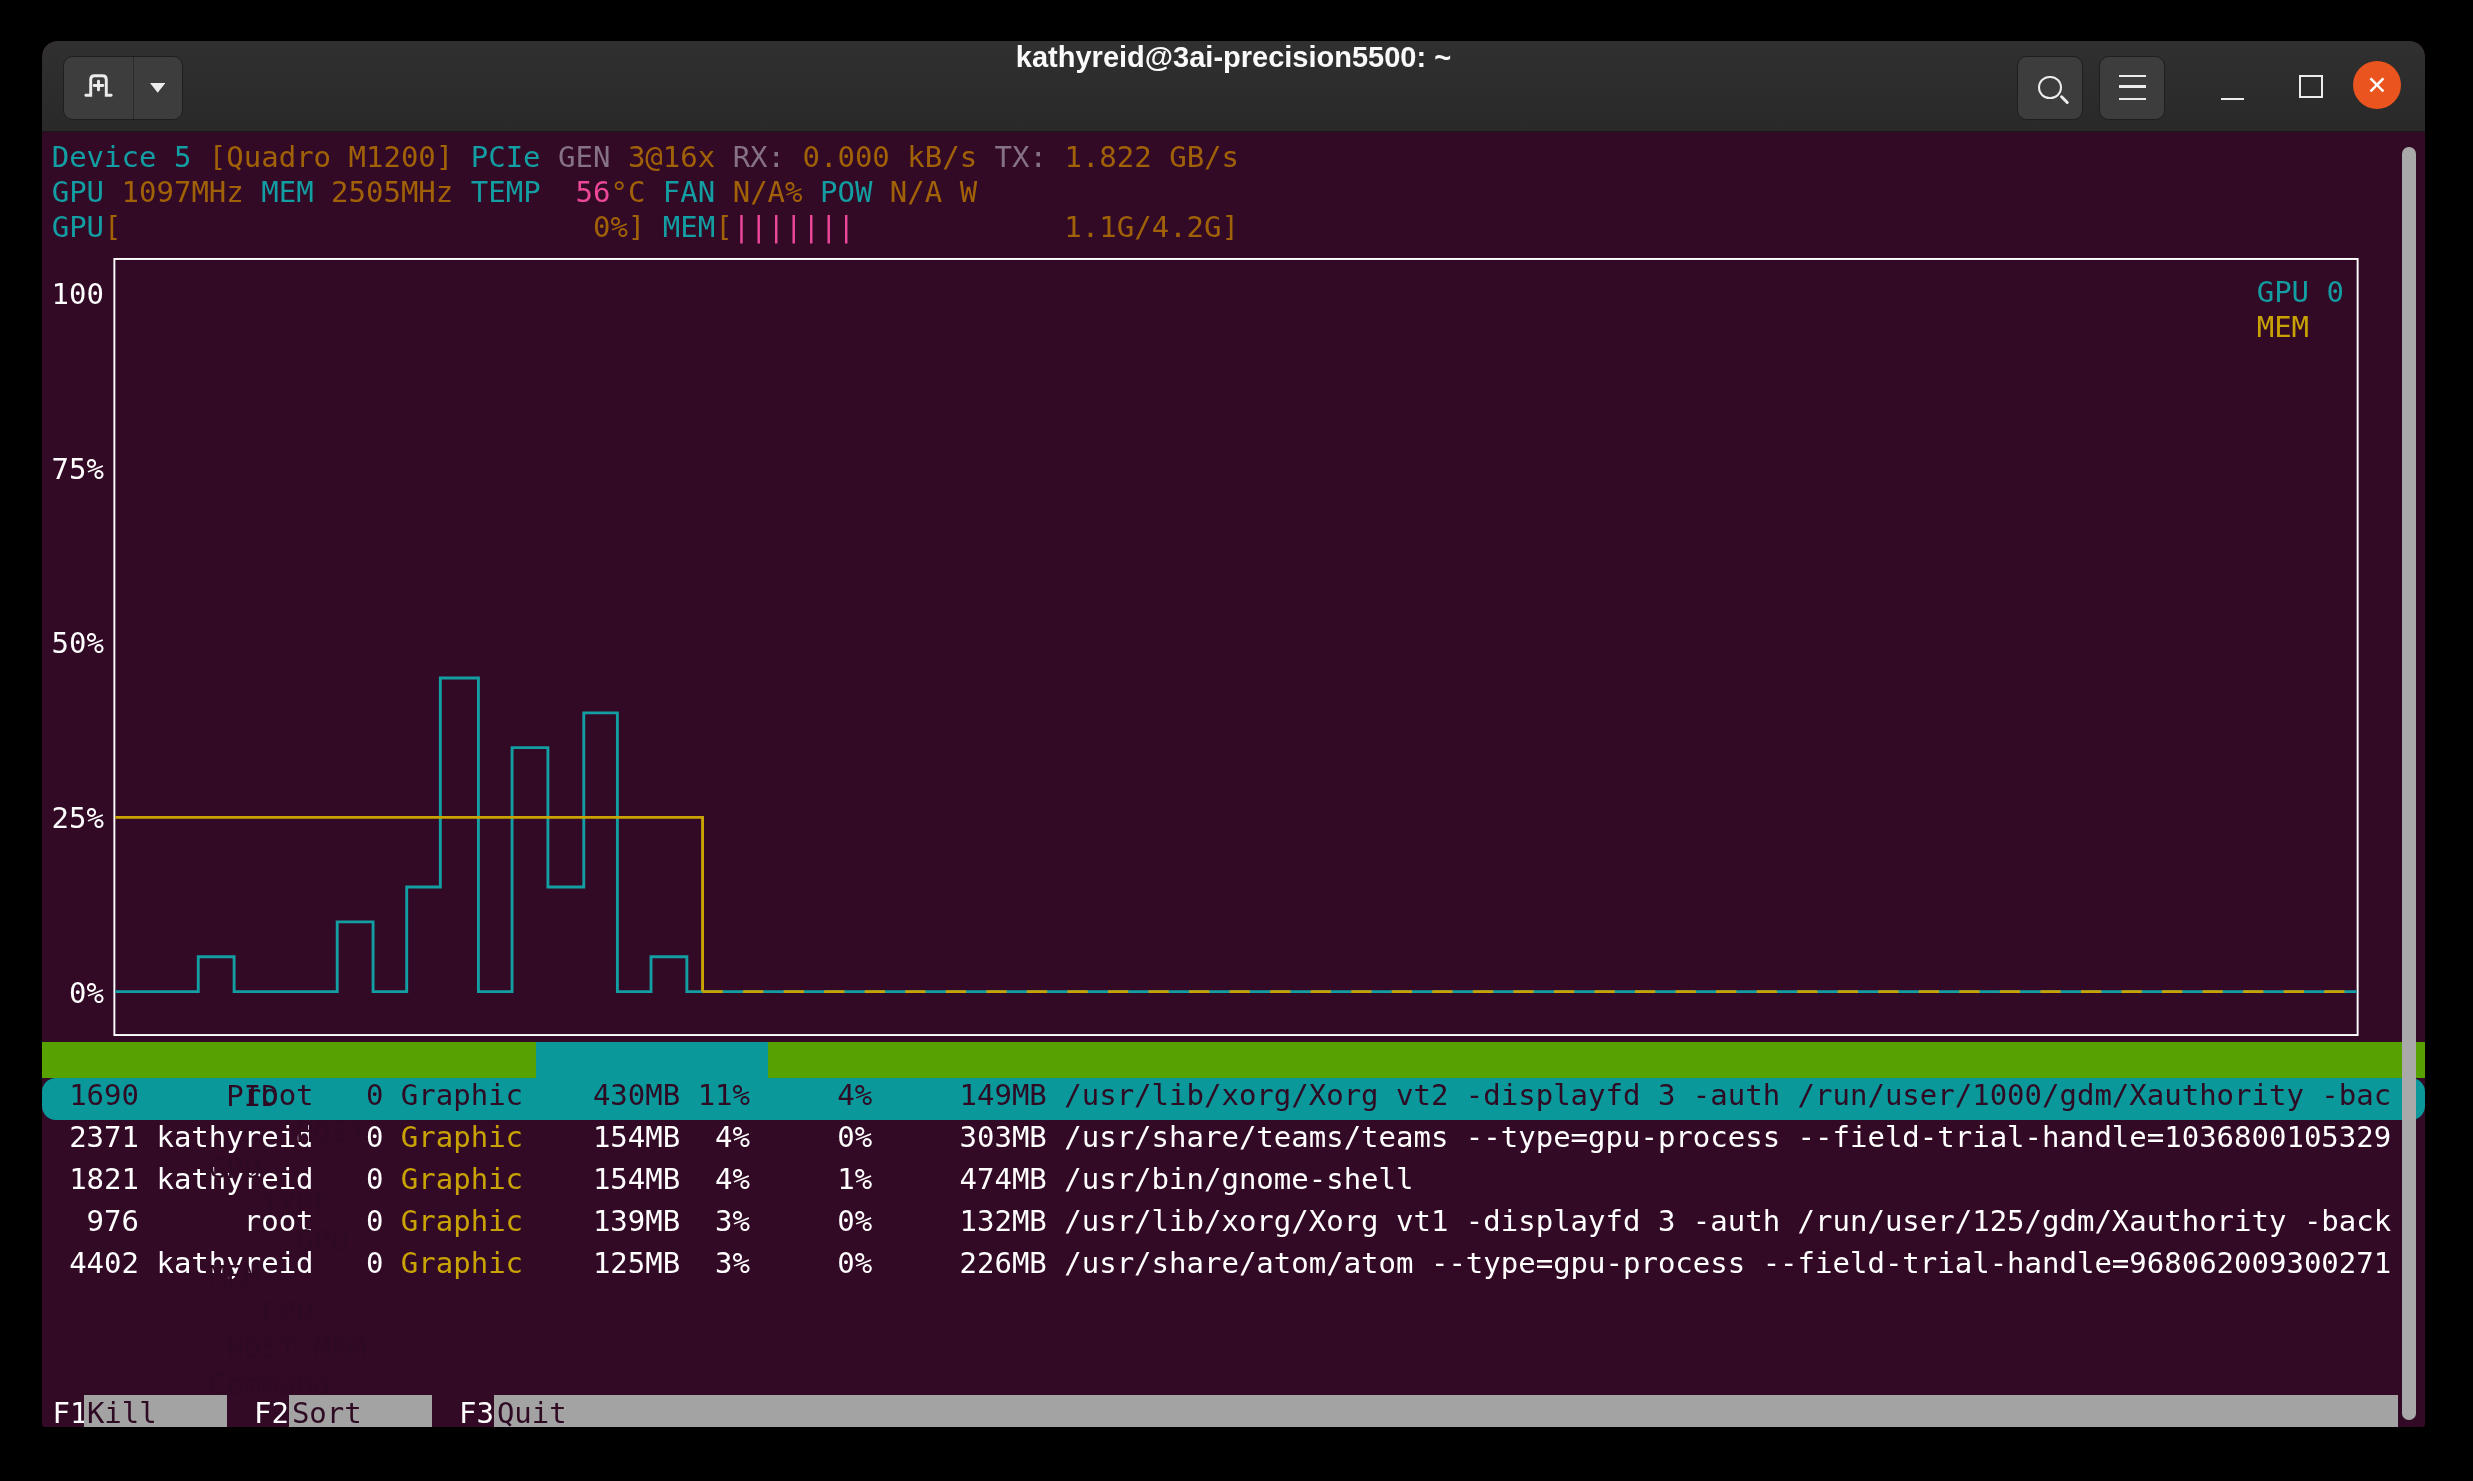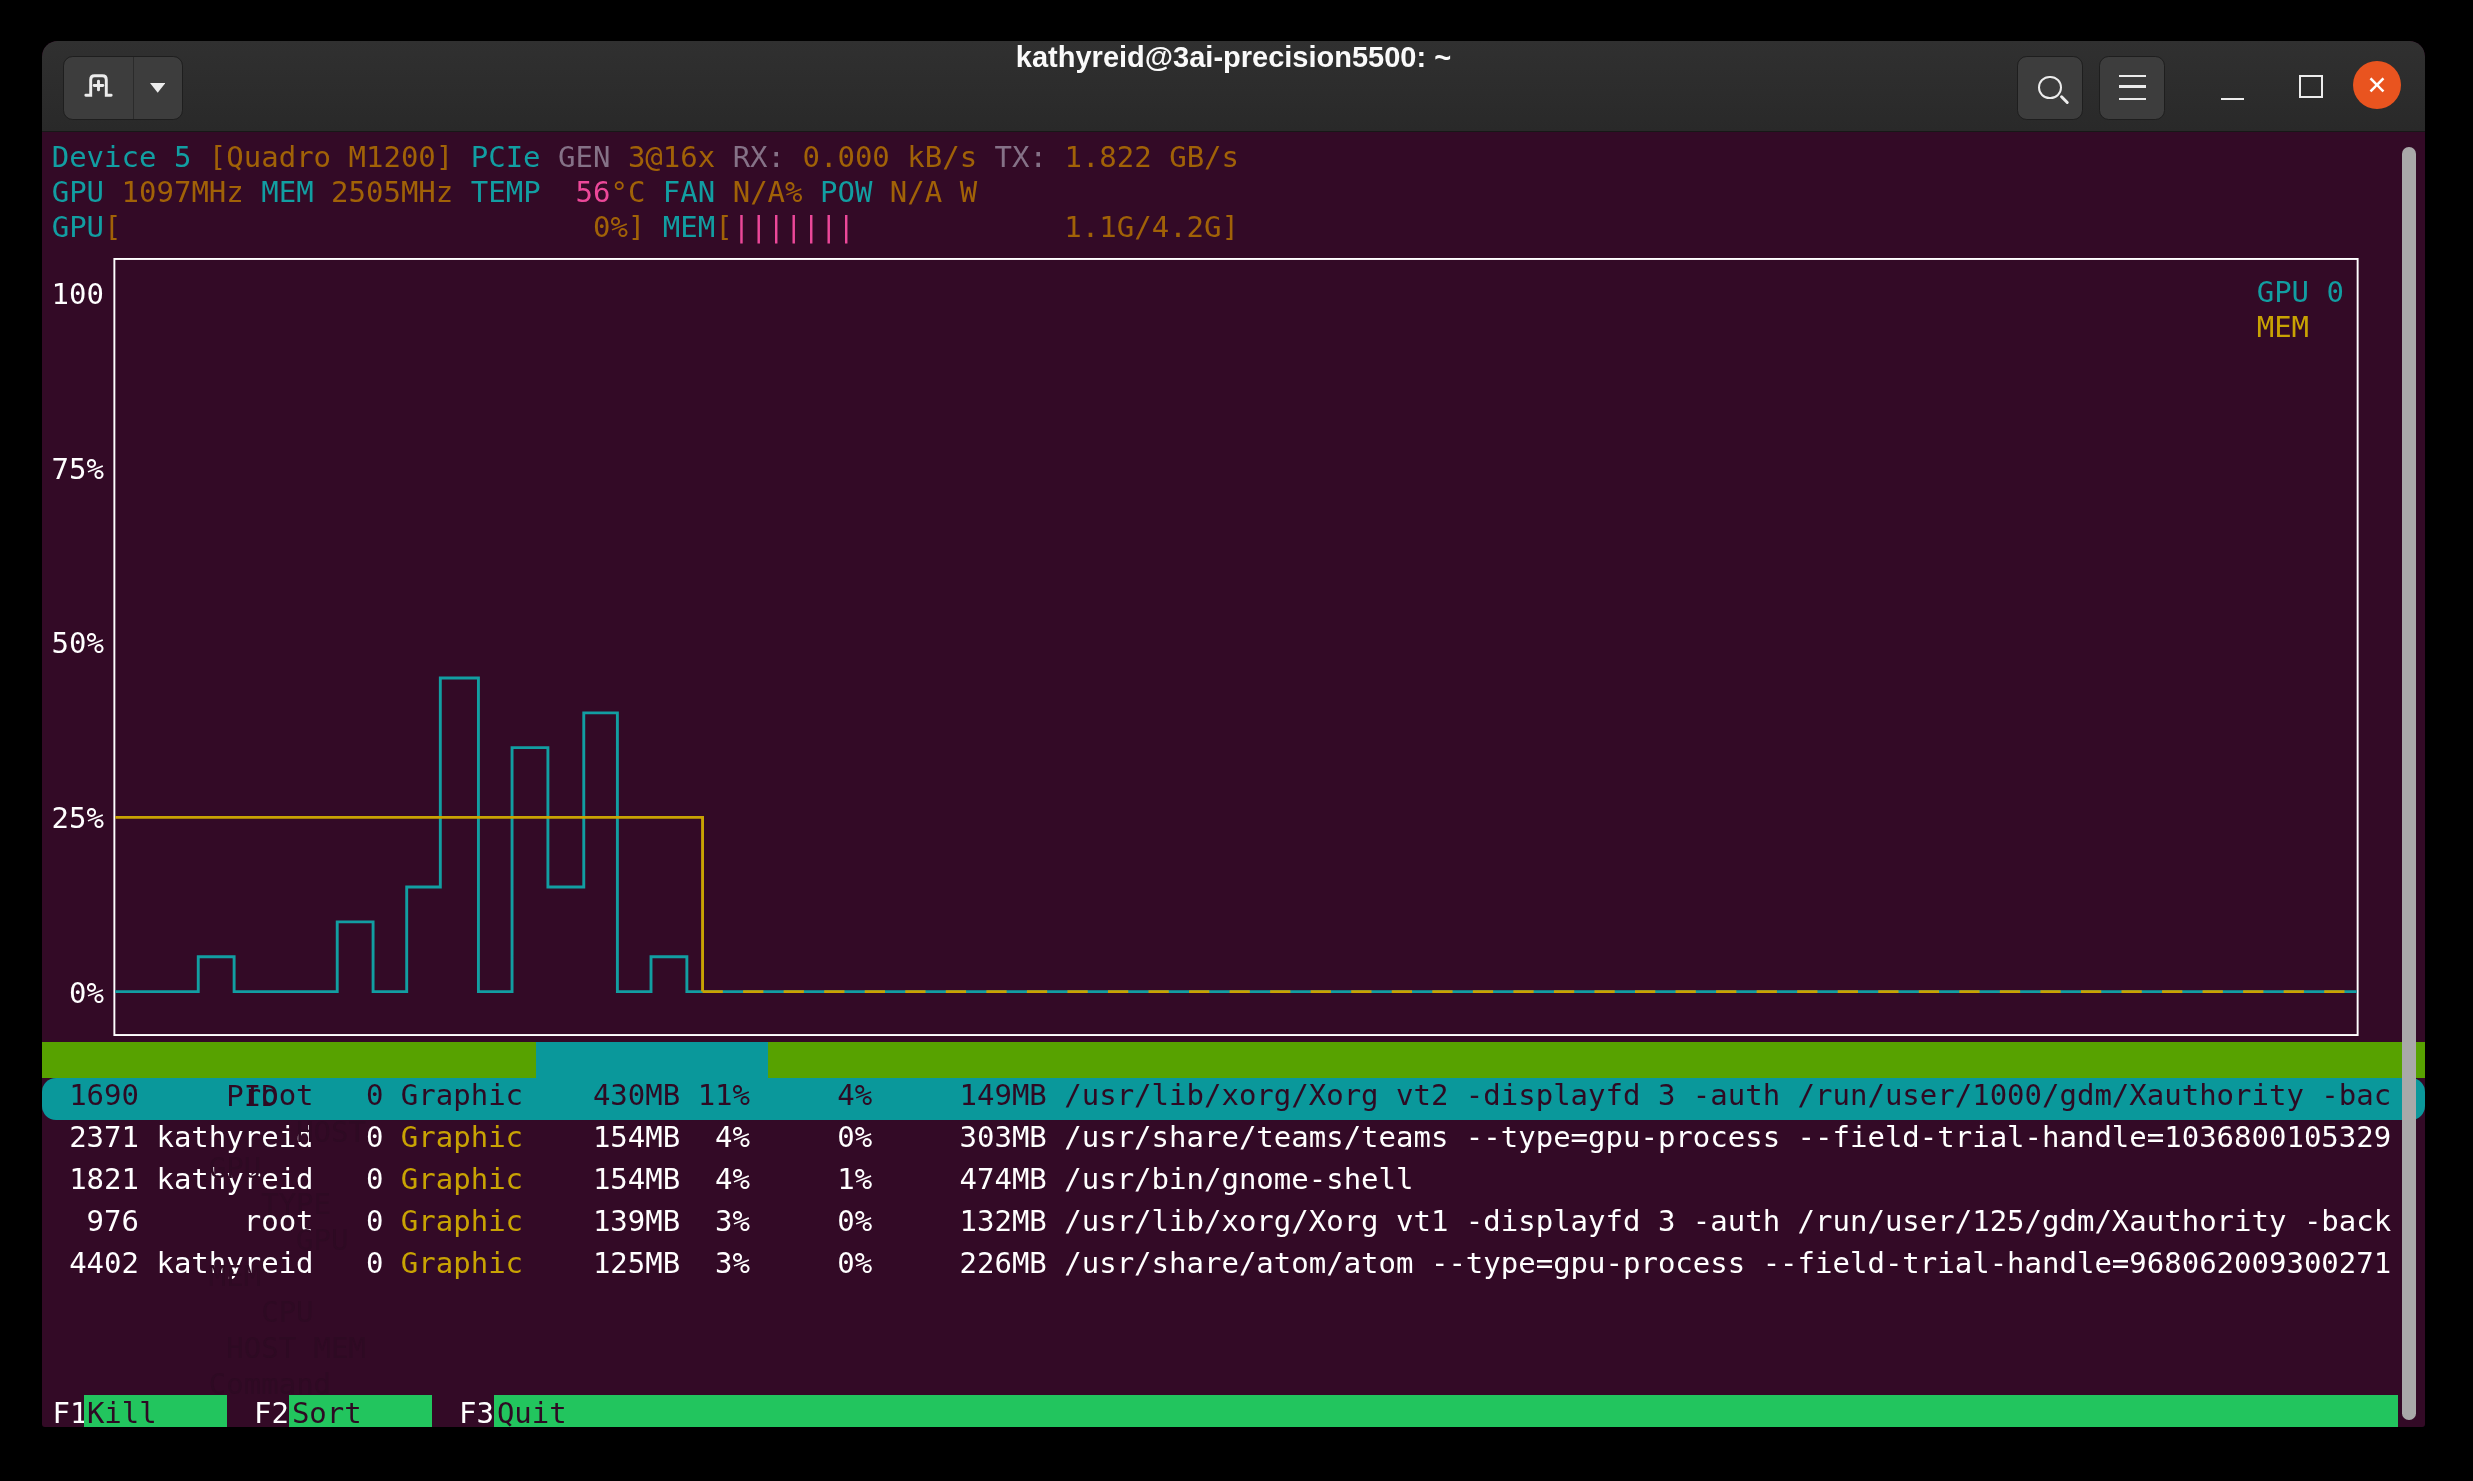--- a/index.html
+++ b/index.html
@@ -70,21 +70,21 @@
   .prows{position:absolute;left:0;top:946px;width:2383px;}
   .prow{height:42px;line-height:35px;color:#FFFFFF;border-radius:14px;}
   .prow .c-type{color:#C9A303}
   .prow.selected{background:#0A989B;color:#2E0A23}
   .prow.selected .c-type{color:#2E0A23}
 
   
   .fbar{position:absolute;left:0;top:1263px;width:2383px;height:36px;
         line-height:36px;}
   .fkey{position:absolute;top:0;height:36px;color:#FFFFFF;}
-  .fchip{position:absolute;top:0;height:36px;background:#22c55e;color:#2E0A23;
+  .fchip{position:absolute;top:0;height:36px;background:#a3a3a3;color:#2E0A23;
          padding-left:2.9px;box-sizing:border-box;}
 
   
   .scrollbar{position:absolute;left:2360px;top:14.5px;width:13.5px;height:1273px;
              background:#A9A9A9;border-radius:6.8px;}
 </style>
 </head>
 <body>
 
 <div class="window">

